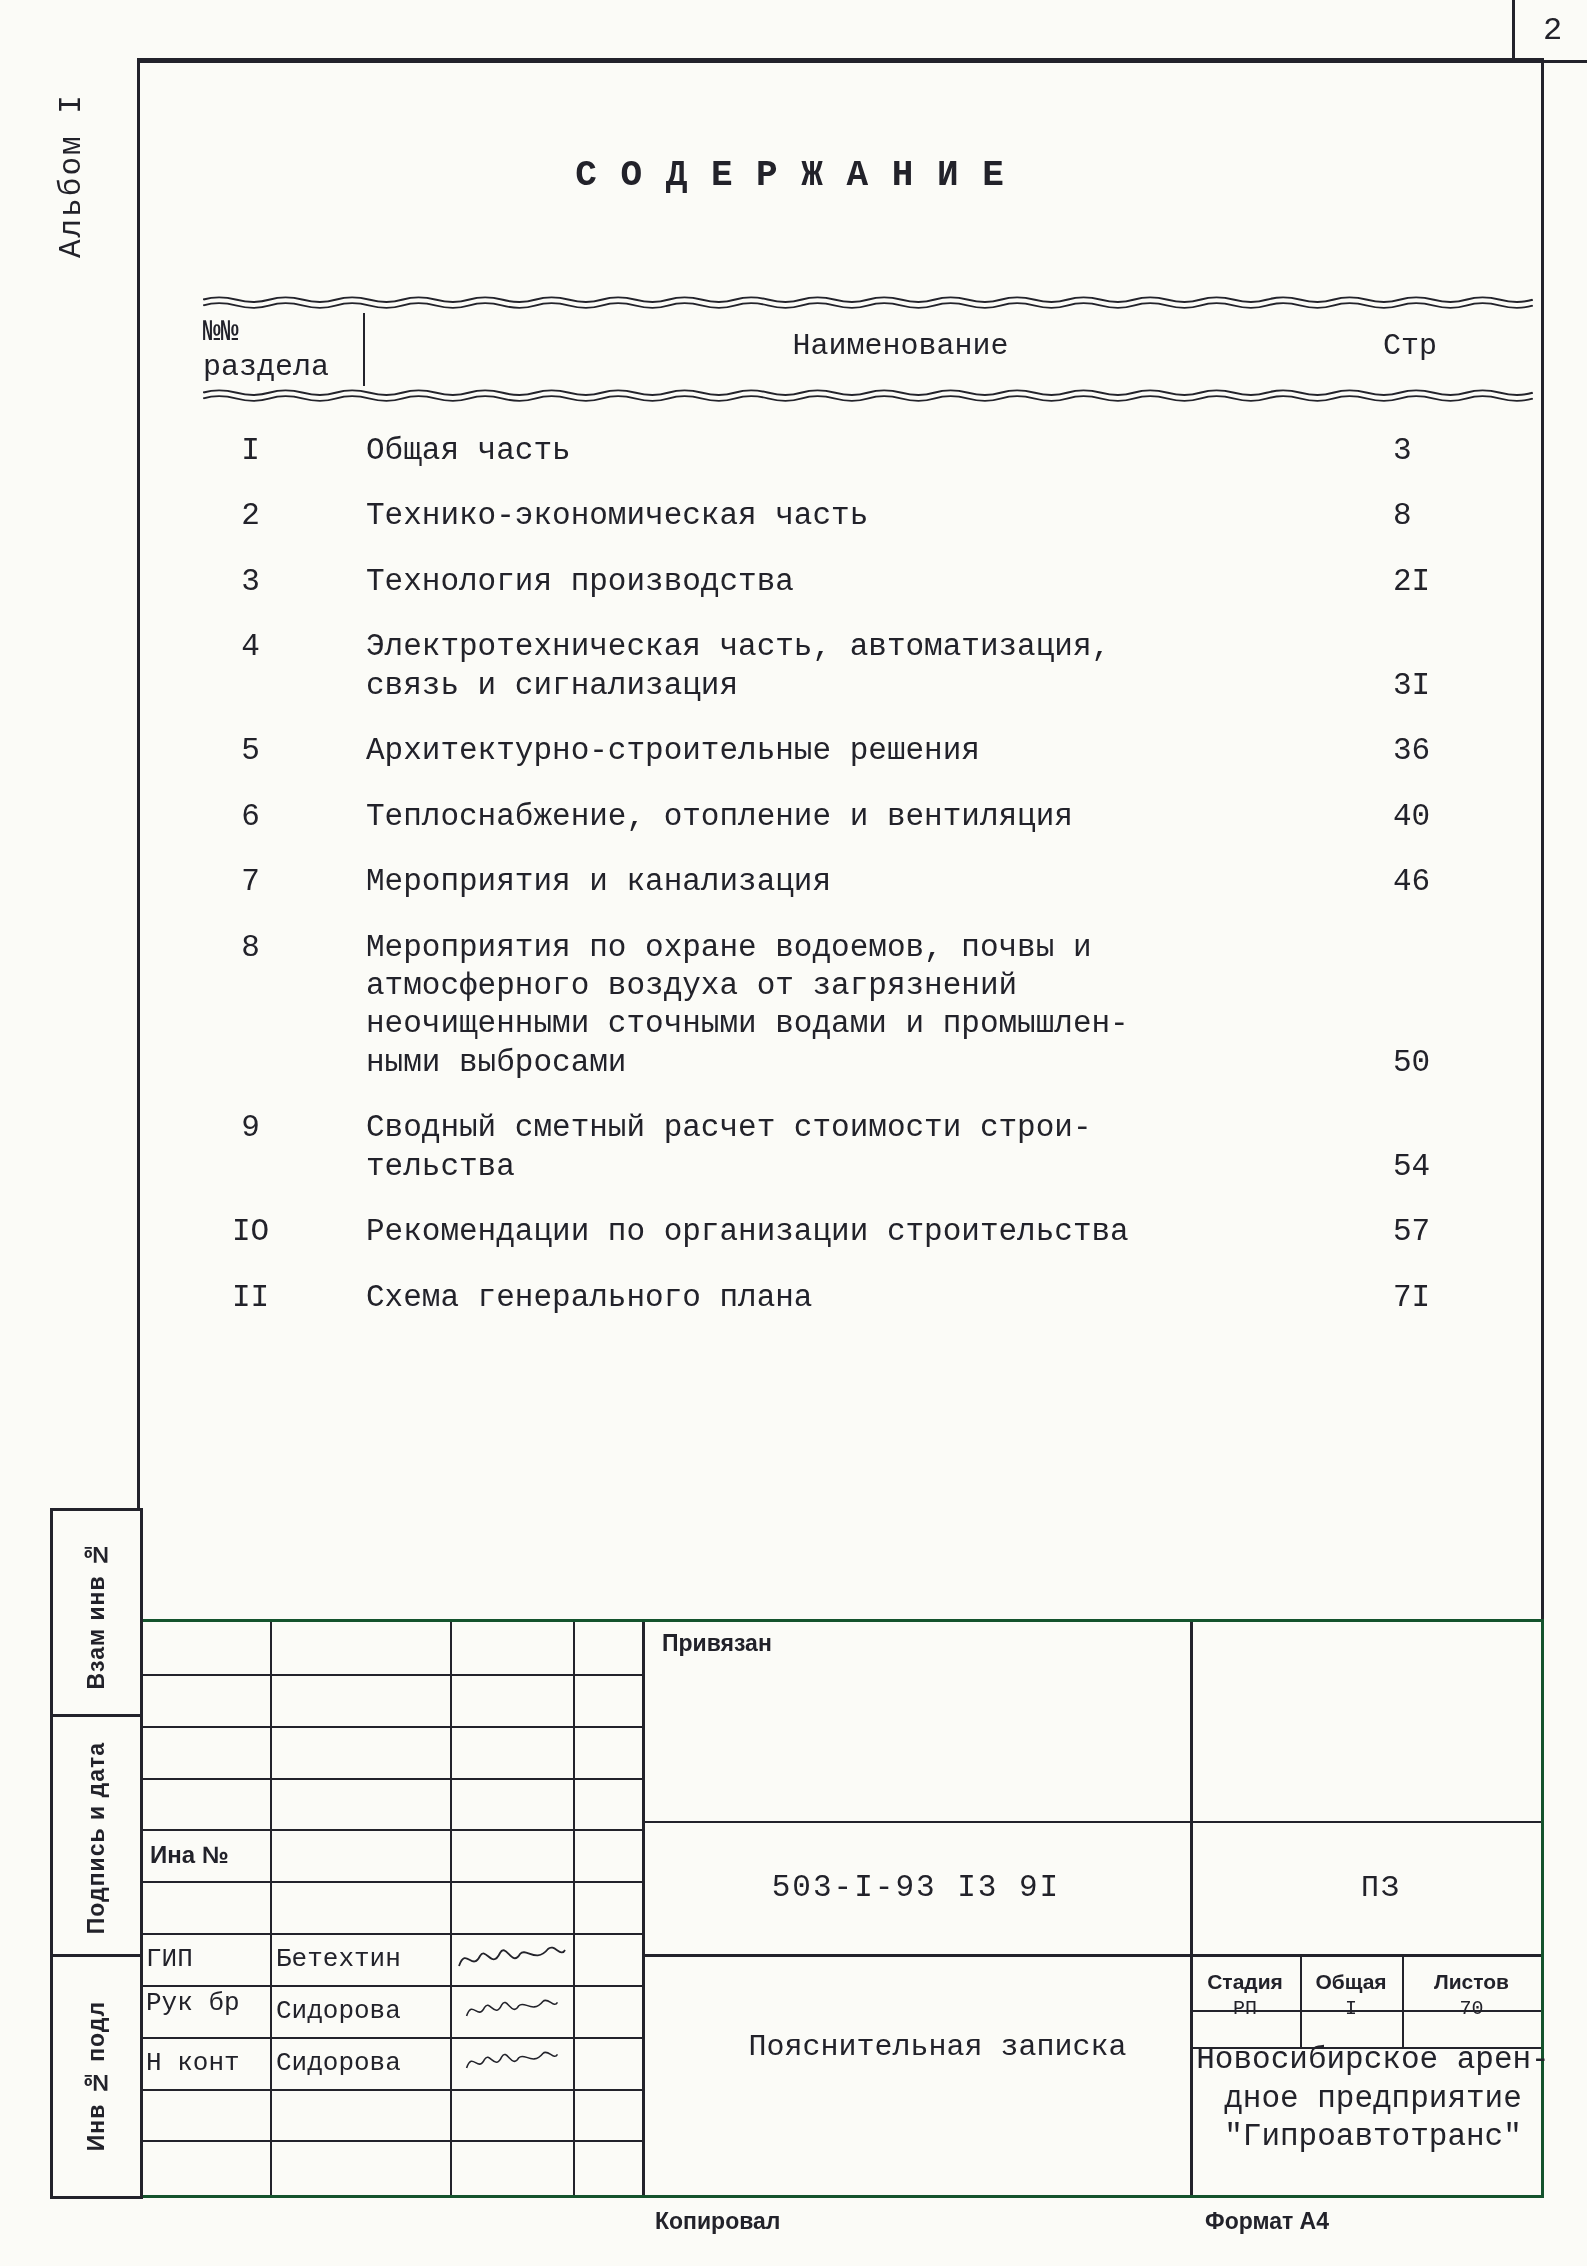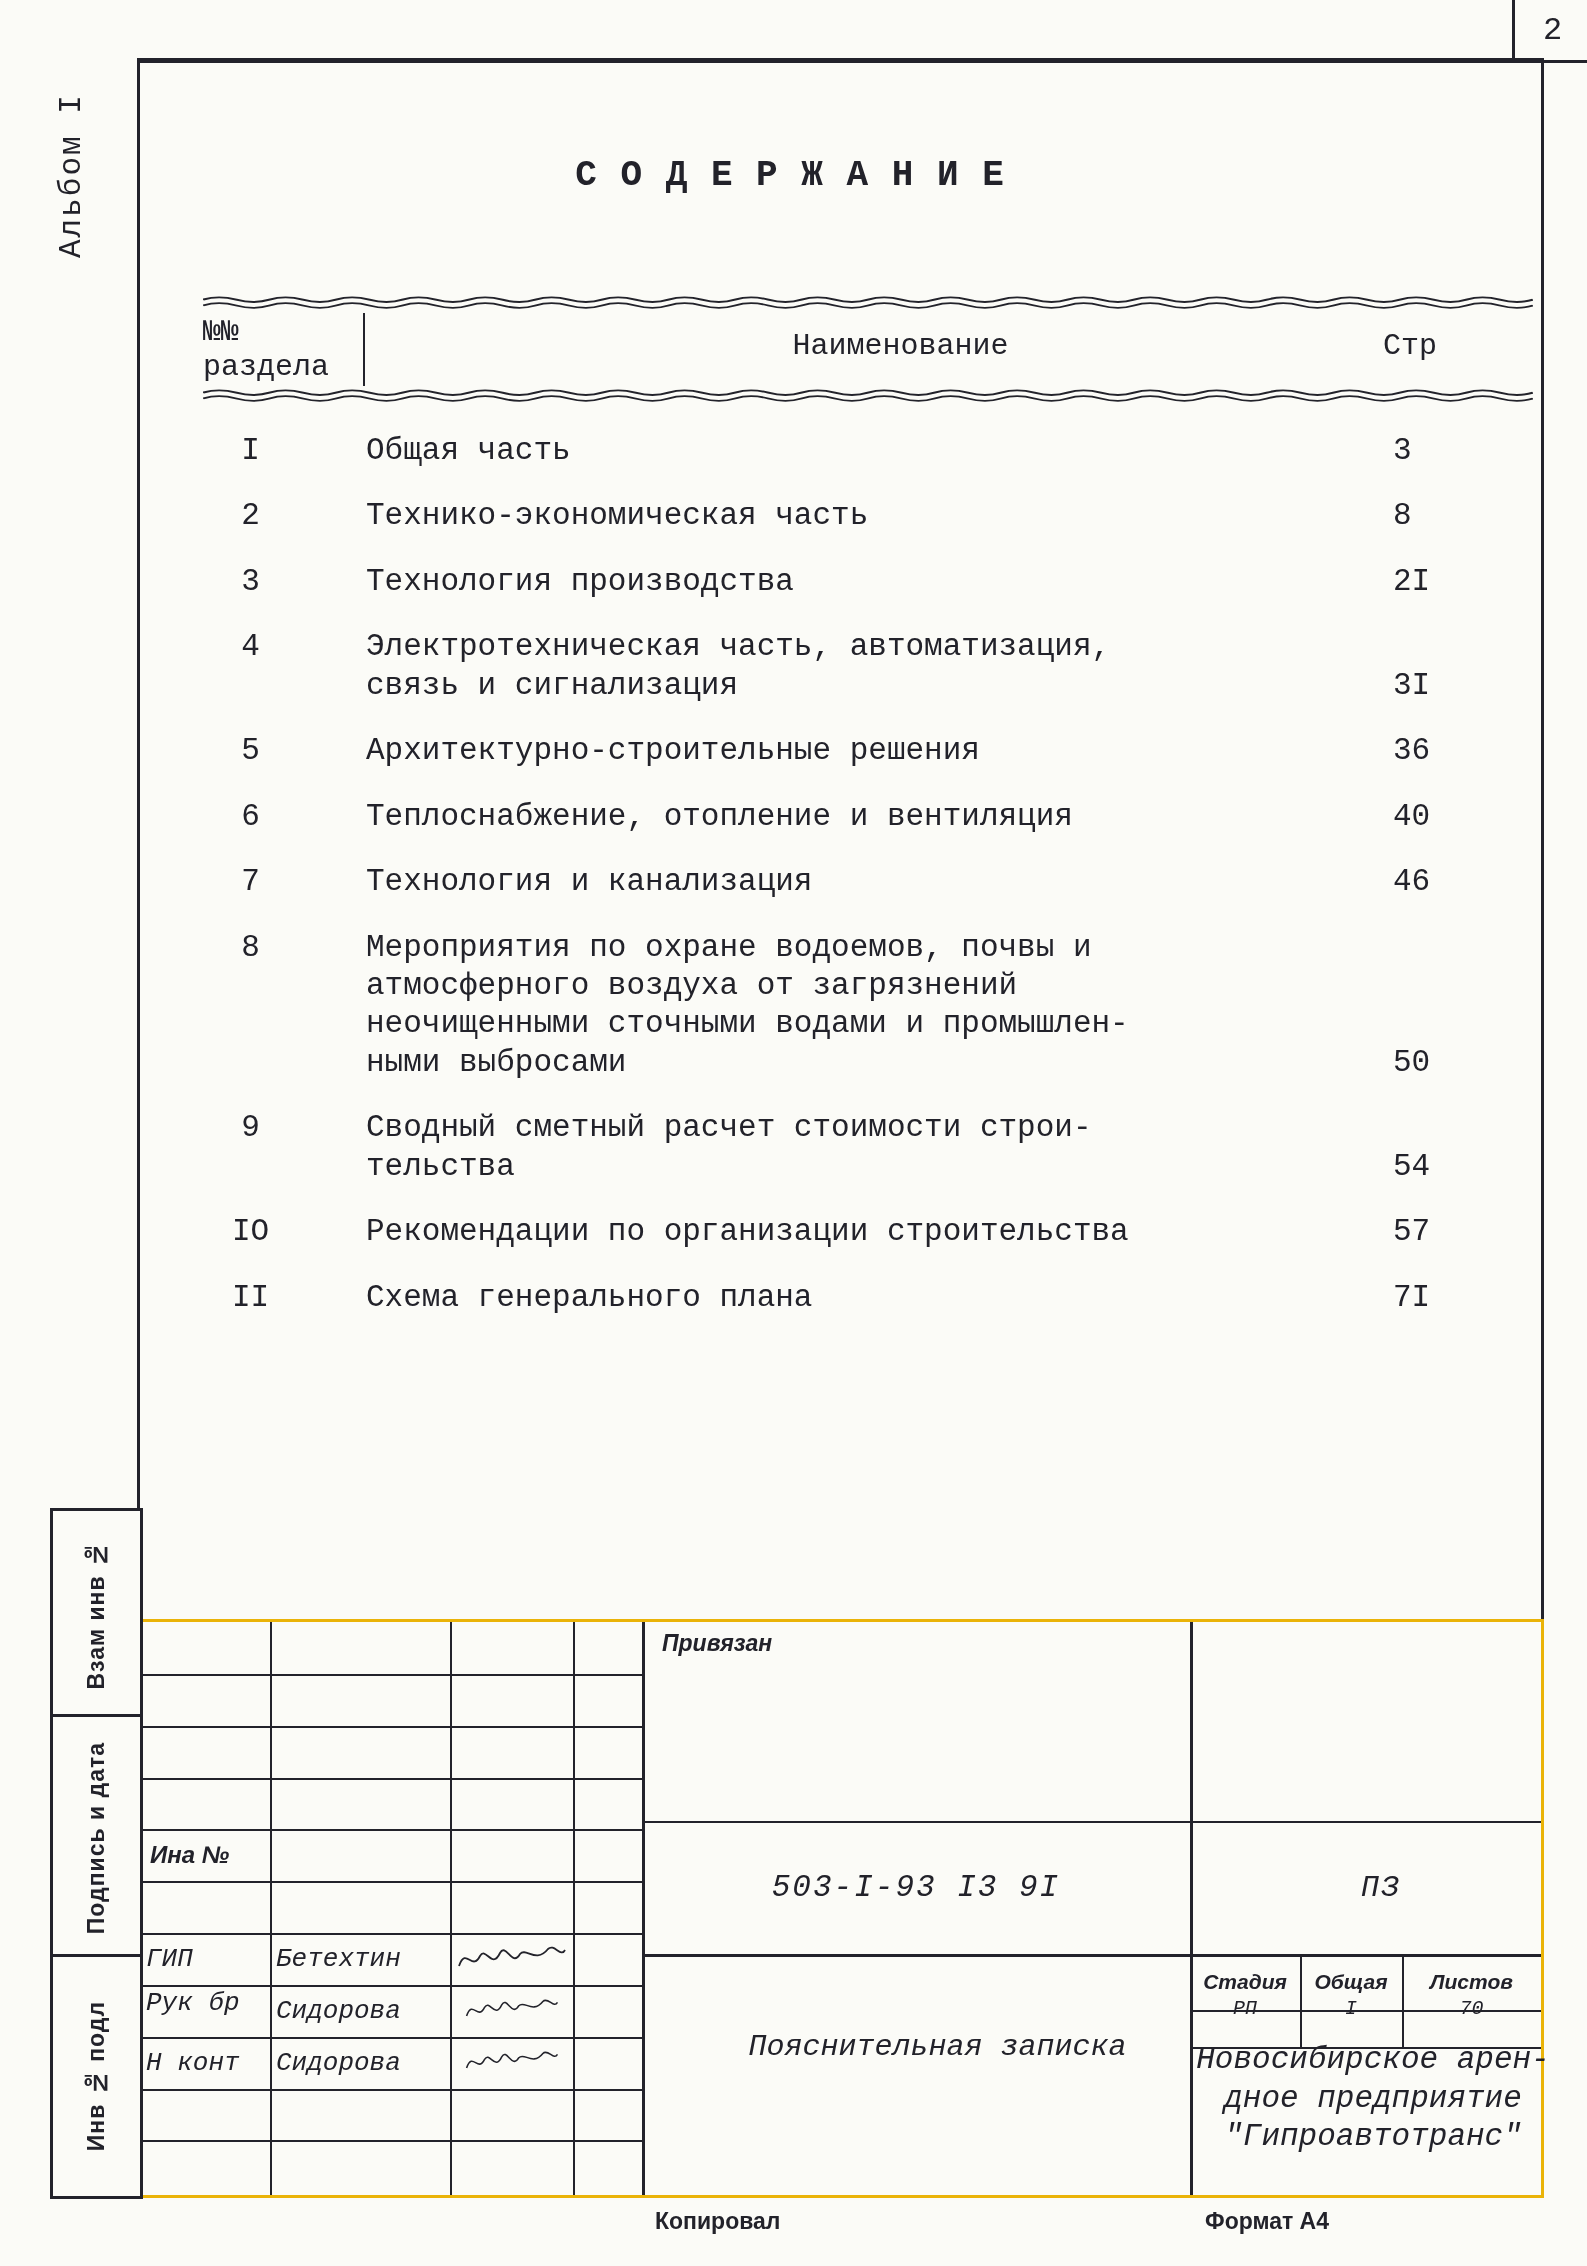--- a/index.html
+++ b/index.html
@@ -30,21 +30,21 @@
   .th-name{flex:1;text-align:center;padding-top:14px;}
   .th-page{width:150px;padding-top:14px;}
   .tick{position:absolute;left:160px;top:4px;bottom:2px;width:2px;background:#23232b;}
   .tbody{padding-top:30px;}
   .trow{display:flex;margin-bottom:27px;}
   .td-num{width:95px;text-align:center;font-size:31px;line-height:1.24;}
   .td-name{flex:1;padding-left:68px;padding-right:16px;font-size:31px;line-height:1.24;white-space:pre-line;}
   .td-page{width:140px;font-size:31px;display:flex;align-items:flex-end;line-height:1.24;}
   
   .stamp{position:absolute;left:-3px;right:-3px;bottom:-3px;height:573px;
-    border:3px solid #eab308;font-style:italic;}
+    border:3px solid #14532d;}
   .scell{position:absolute;display:flex;align-items:center;font-size:26px;}
   .prv{position:absolute;left:522px;top:8px;font-size:23px;}
   .inv{position:absolute;left:10px;top:207px;height:52px;display:flex;align-items:center;font-size:24px;}
   .docnum{position:absolute;left:502px;top:199px;width:548px;height:133px;
     display:flex;align-items:center;justify-content:center;font-size:31px;letter-spacing:2px;}
   .doccode{position:absolute;left:1050px;top:199px;width:382px;height:133px;
     display:flex;align-items:center;justify-content:center;font-size:30px;letter-spacing:2px;}
   .doctitle{position:absolute;left:502px;top:332px;width:548px;height:235px;
     display:flex;align-items:center;justify-content:center;font-size:30px;padding-bottom:50px;box-sizing:border-box;padding-left:43px;}
   .hdrcell{position:absolute;top:332px;height:56px;display:flex;align-items:center;justify-content:center;font-size:21px;}
@@ -122,21 +122,21 @@
           <div class="td-name">Архитектурно-строительные решения</div>
           <div class="td-page">36</div>
         </div>
         <div class="trow">
           <div class="td-num">6</div>
           <div class="td-name">Теплоснабжение, отопление и вентиляция</div>
           <div class="td-page">40</div>
         </div>
         <div class="trow">
           <div class="td-num">7</div>
-          <div class="td-name">Технология и канализация</div>
+          <div class="td-name">Мероприятия и канализация</div>
           <div class="td-page">46</div>
         </div>
         <div class="trow">
           <div class="td-num">8</div>
           <div class="td-name">Мероприятия по охране водоемов, почвы и
 атмосферного воздуха от загрязнений
 неочищенными сточными водами и промышлен-
 ными выбросами</div>
           <div class="td-page">50</div>
         </div>

